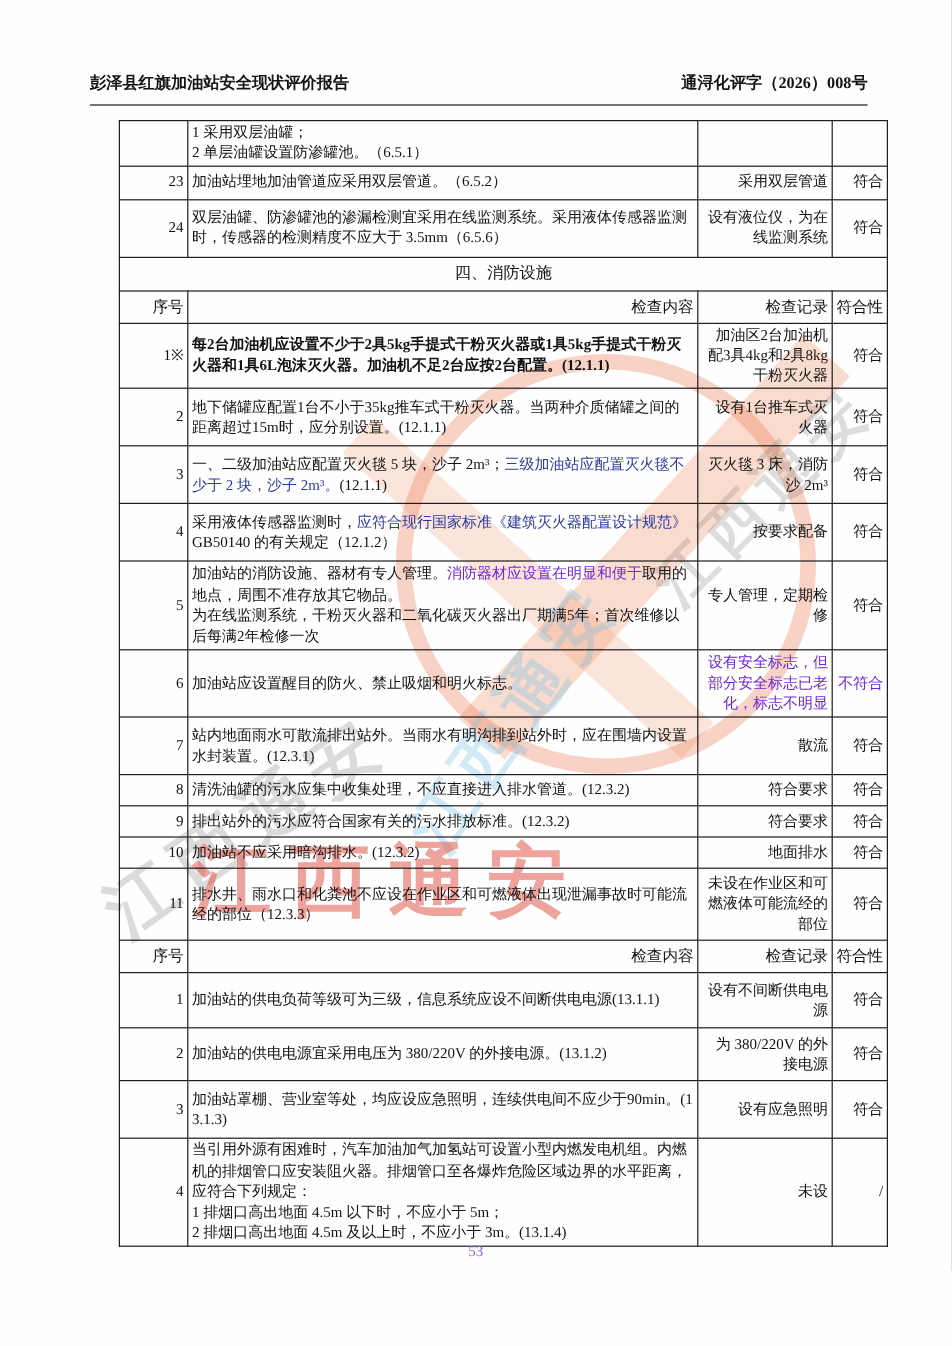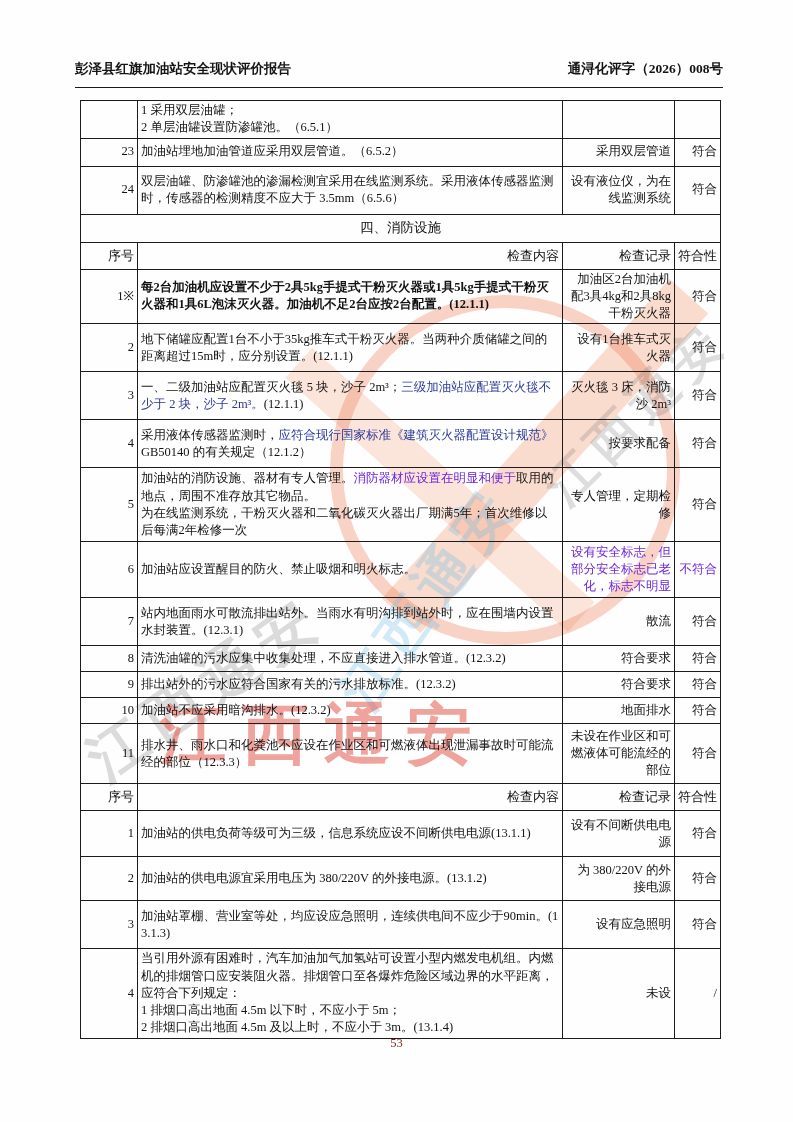--- a/index.html
+++ b/index.html
@@ -12,41 +12,41 @@
   .doc-header {
     position:absolute; left:75px; right:70px; top:60px;
     display:flex; justify-content:space-between; align-items:flex-start;
     font-size:13.5px; font-weight:bold; color:#141414;
   }
   .doc-header-rule {
     position:absolute; left:75px; right:70px; top:87px;
     border-top:1.6px solid #1a1a1a;
   }
   
-  .tbl-wrap { position:absolute; left:80px; top:100px; }
+  .tbl-wrap { position:absolute; left:99px; top:100px; }
   table { border-collapse:collapse; table-layout:fixed; width:640px; }
   td {
     border:1.2px solid #1c1c1c; font-size:12.5px; line-height:1.38;
     padding:1px 3px; vertical-align:middle; color:#121212; word-break:break-all;
   }
   col.c-no{width:57px;} col.c-content{width:425px;} col.c-record{width:112px;} col.c-result{width:46px;}
   .no, .record, .result { text-align:right; }
   .content { text-align:left; }
   tr.sec-title td { text-align:center; font-size:13.5px; height:28px; padding:2px; }
   tr.head td { text-align:right; font-size:13px; height:27px; }
   .h36{height:36px;} .h28{height:28px;} .h48{height:48px;} .h52{height:52px;}
   .h26{height:26px;} .h74{height:74px;} .h56{height:56px;} .h60{height:60px;}
   .h44{height:44px;} .h46{height:46px;} .h88{height:88px;}
   .bold { font-weight:bold; }
   .blue { color:#2b3a9a; }
   .red { color:#6d28d9; }
   
   .page-number {
     position:absolute; left:0; right:0; top:1036px; text-align:center;
-    font-size:12.5px; color:#7f1d1d;
+    font-size:12.5px; color:#8b5cf6;
   }
   
   .wm { position:absolute; pointer-events:none; white-space:nowrap; }
   .wm-circle {
     left:330px; top:295px; width:350px; height:350px;
     border:13px solid rgba(235,110,65,0.30); border-radius:50%;
   }
   .wm-band1 {
     left:330px; top:430px; width:430px; height:52px;
     background:rgba(238,125,75,0.26); transform:rotate(-48deg);

